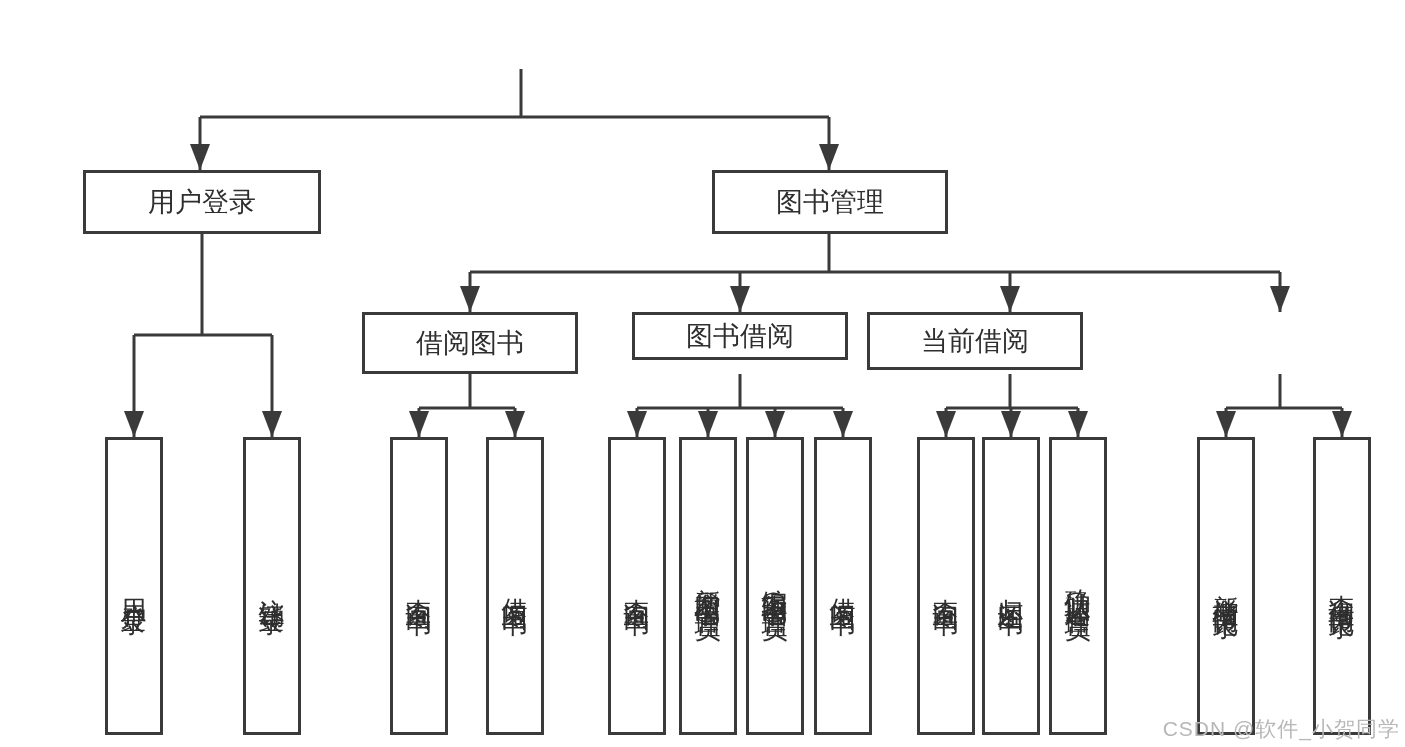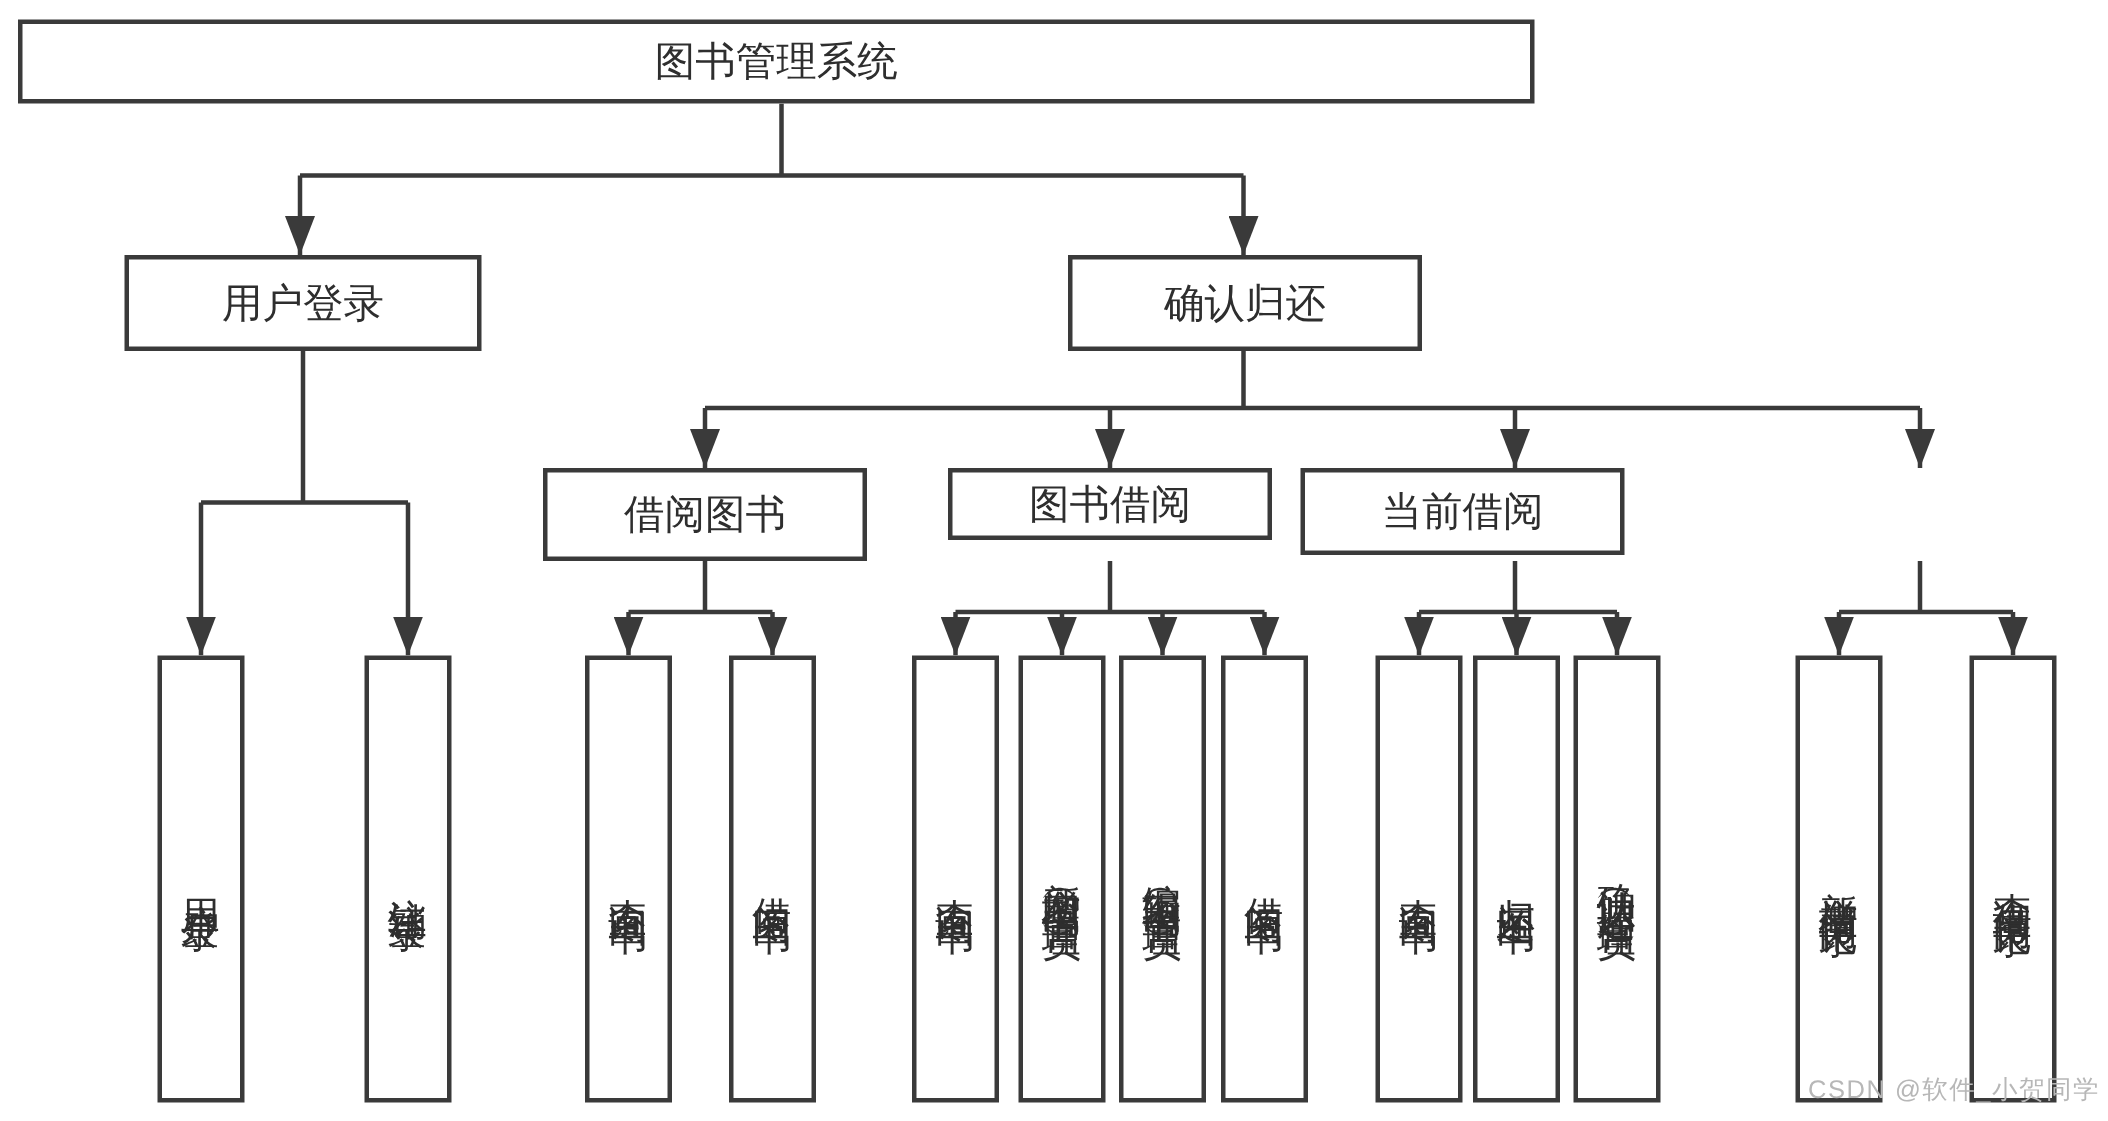--- a/index.html
+++ b/index.html
@@ -36,21 +36,21 @@
     writing-mode:vertical-rl;
     text-orientation:mixed;
     font-size:26px;
     letter-spacing:4px;
     line-height:1;
     white-space:nowrap;
   }
   .watermark{
     position:absolute;
     right:5px;top:715px;
-    font-size:17px;
+    font-size:21px;
     letter-spacing:1px;
     color:var(--watermark_color);
     white-space:nowrap;
   }
 </style>
 </head>
 <body>
 
 <div class="canvas">
 
@@ -88,29 +88,26 @@
     <path class="trunk" d="M1010,374 V408 M946,408 H1078"></path>
     <line class="arrow" x1="946" y1="408" x2="946" y2="437" marker-end="url(#arr)"></line>
     <line class="arrow" x1="1011" y1="408" x2="1011" y2="437" marker-end="url(#arr)"></line>
     <line class="arrow" x1="1078" y1="408" x2="1078" y2="437" marker-end="url(#arr)"></line>
 
     <path class="trunk" d="M1280,374 V408 M1226,408 H1342"></path>
     <line class="arrow" x1="1226" y1="408" x2="1226" y2="437" marker-end="url(#arr)"></line>
     <line class="arrow" x1="1342" y1="408" x2="1342" y2="437" marker-end="url(#arr)"></line>
   </svg>
 
-  <div class="box" style="left:12px;top:13px;width:1011px;height:56px">
-    <span>图书管理系统</span>
-  </div>
 
   <div class="box" style="left:83px;top:170px;width:238px;height:64px">
     <span>用户登录</span>
   </div>
   <div class="box" style="left:712px;top:170px;width:236px;height:64px">
-    <span>确认归还</span>
+    <span>图书管理</span>
   </div>
 
   <div class="box" style="left:362px;top:312px;width:216px;height:62px">
     <span>借阅图书</span>
   </div>
   <div class="box" style="left:632px;top:312px;width:216px;height:48px">
     <span>图书借阅</span>
   </div>
   <div class="box" style="left:867px;top:312px;width:216px;height:58px">
     <span>当前借阅</span>

